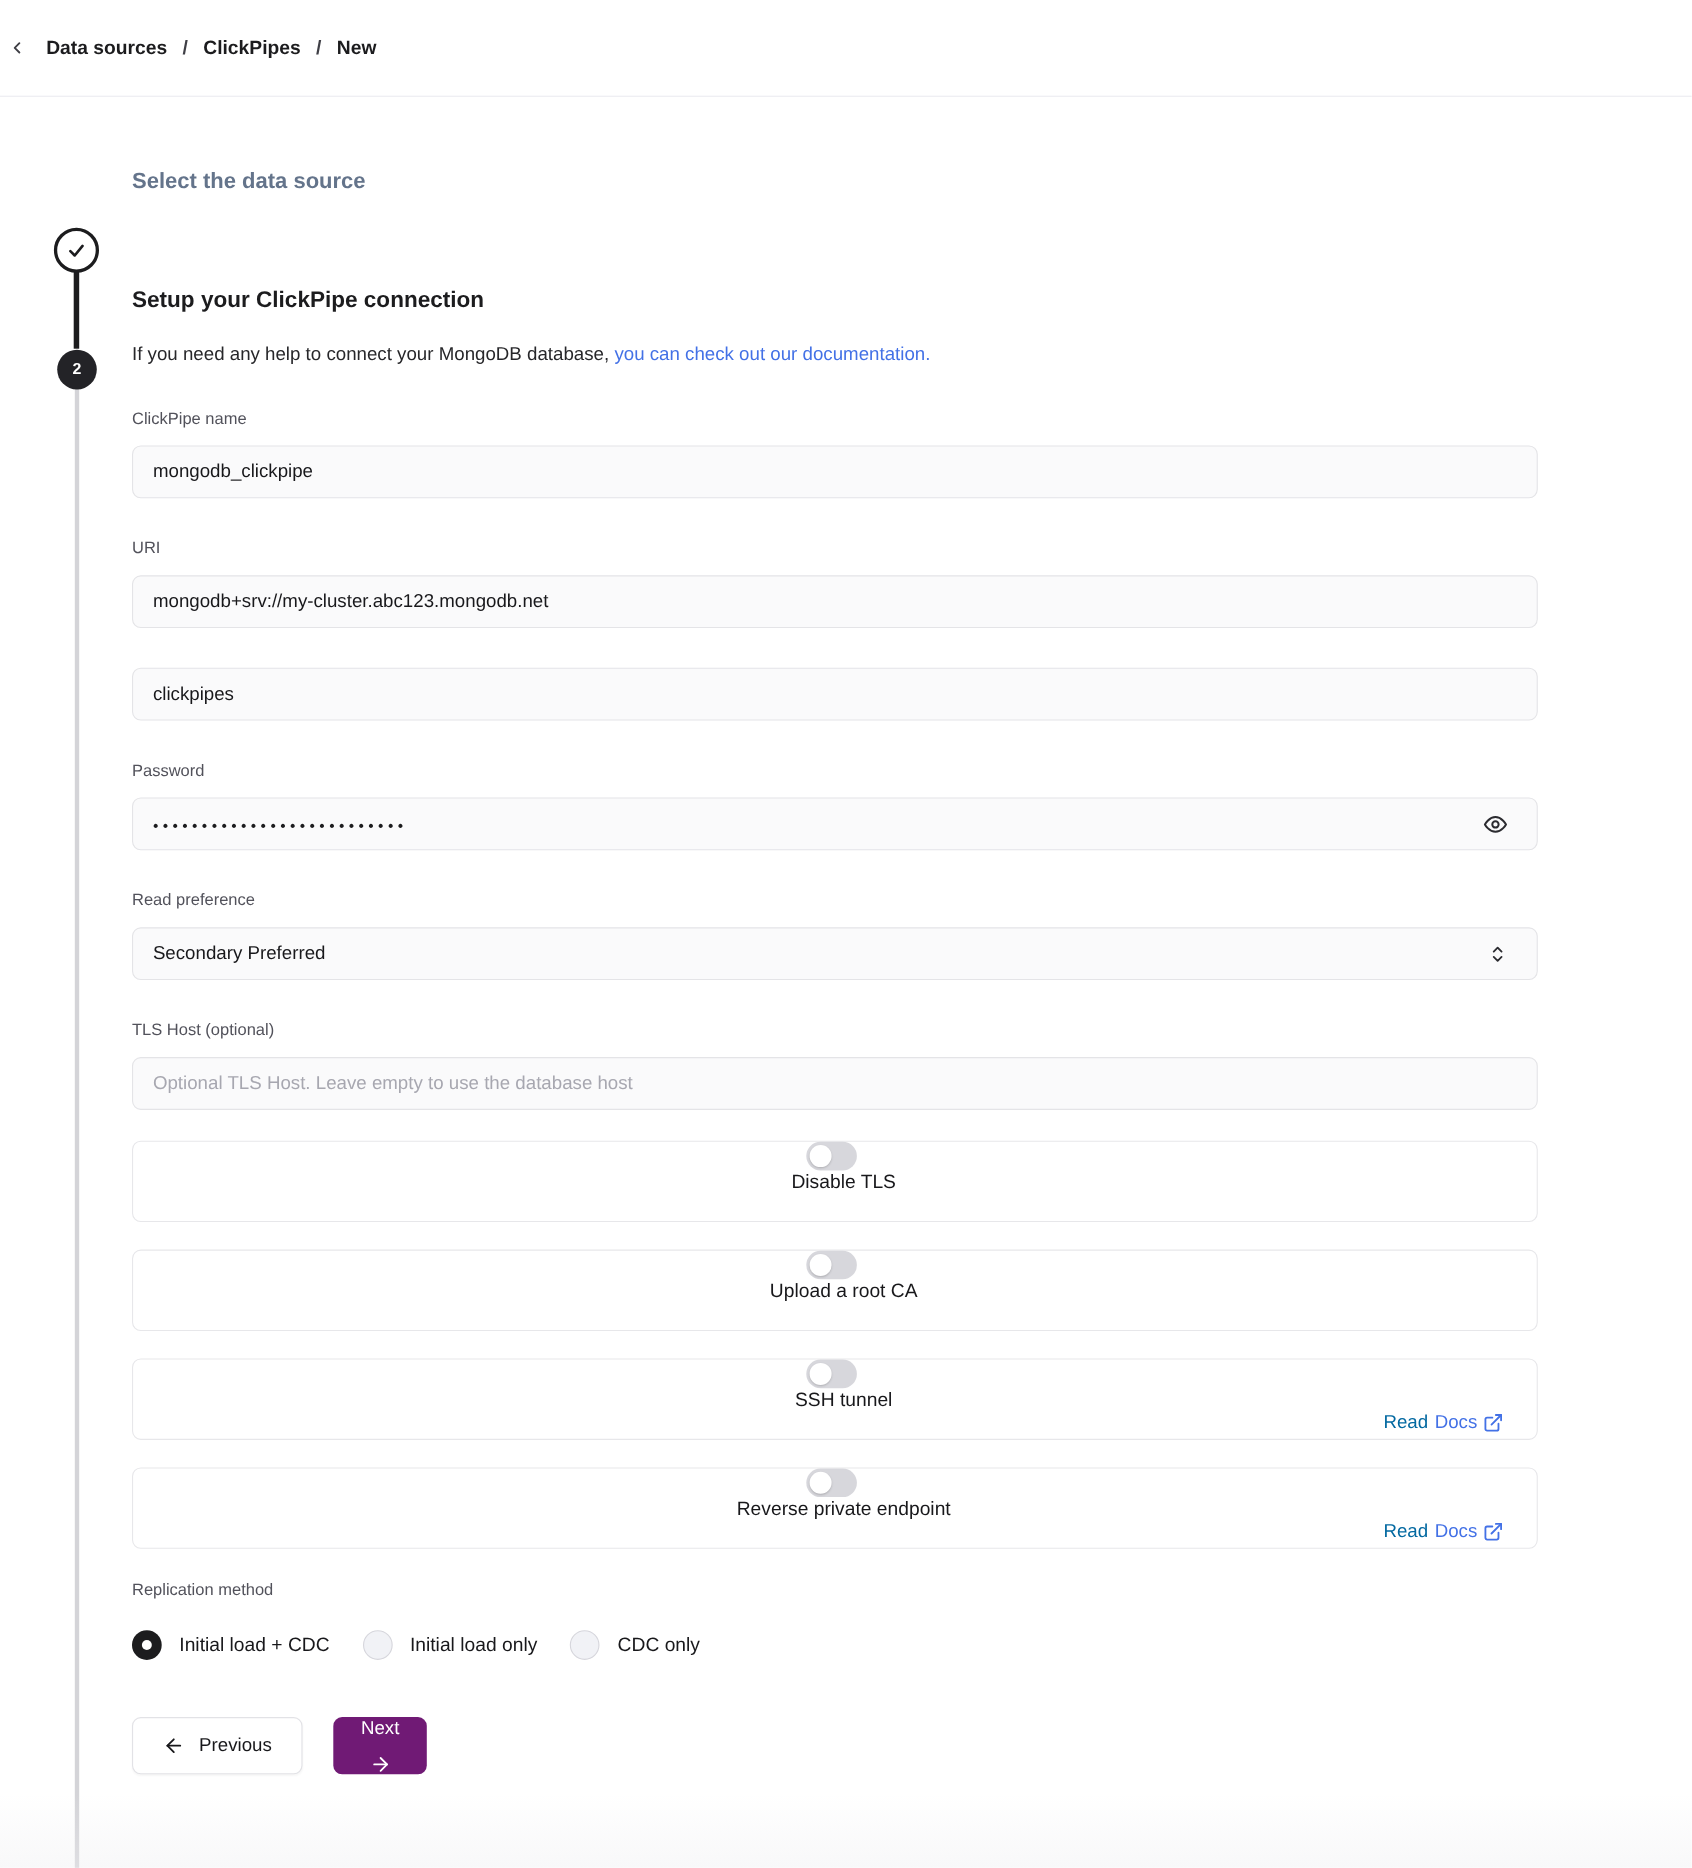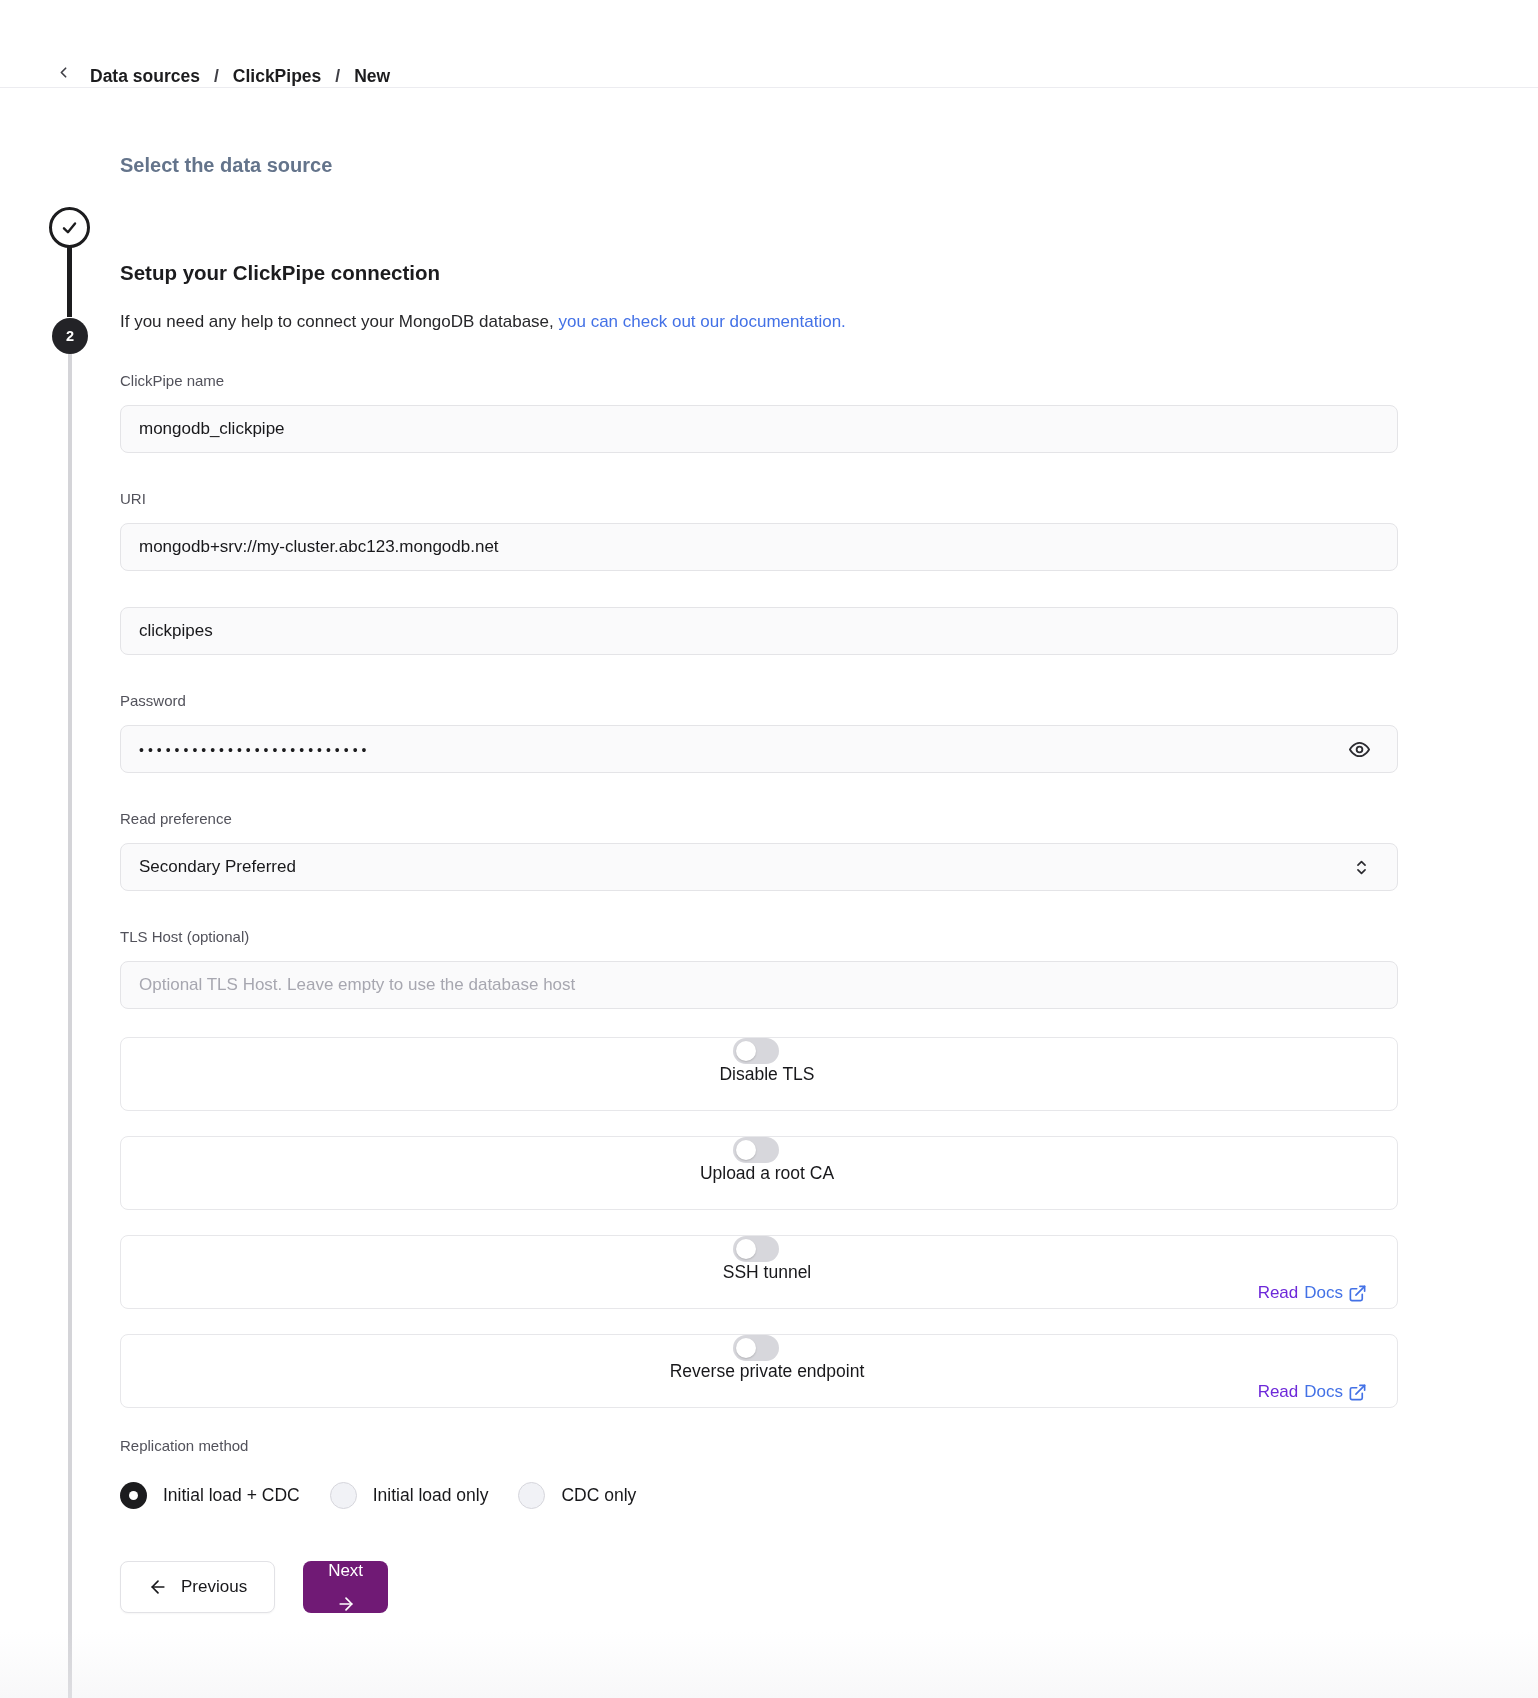--- a/index.html
+++ b/index.html
@@ -9,23 +9,22 @@
     background: #ffffff;
     color: #18181b;
     position: relative;
     overflow: hidden;
   }
 
   
   .header {
     height: 88px;
     display: flex;
-    align-items: flex-end;
+    align-items: center;
     border-bottom: 1px solid #ececf0;
-    padding-left: 48px;
   }
   .back-btn {
     width: 30px; height: 30px;
     display: flex; align-items: center; justify-content: center;
     cursor: pointer;
     margin-right: 12px;
   }
   .breadcrumb {
     display: flex; align-items: center;
     font-size: 17.5px; font-weight: 700; color: #1c1c1e;
@@ -129,21 +128,21 @@
     background: #ffffff; box-shadow: 0 1px 2px rgba(0,0,0,0.18);
   }
   .toggle-label {
     margin-left: 22px; font-size: 17.5px; color: #18181b;
   }
   .card-right {
     margin-left: auto;
     display: flex; align-items: center; gap: 6px;
     font-size: 17px;
   }
-  .read-word { color: #6d28d9; }
+  .read-word { color: #0369a1; }
   .docs-link { color: #4371e6; text-decoration: none; cursor: pointer; display: inline-flex; align-items: center; gap: 5px; }
 
   
   .replication-label {
     margin-top: 28px;
     font-size: 15px; color: #52525b; line-height: 20px;
   }
   .radio-row {
     margin-top: 26px;
     display: flex; align-items: flex-start; gap: 30px;

